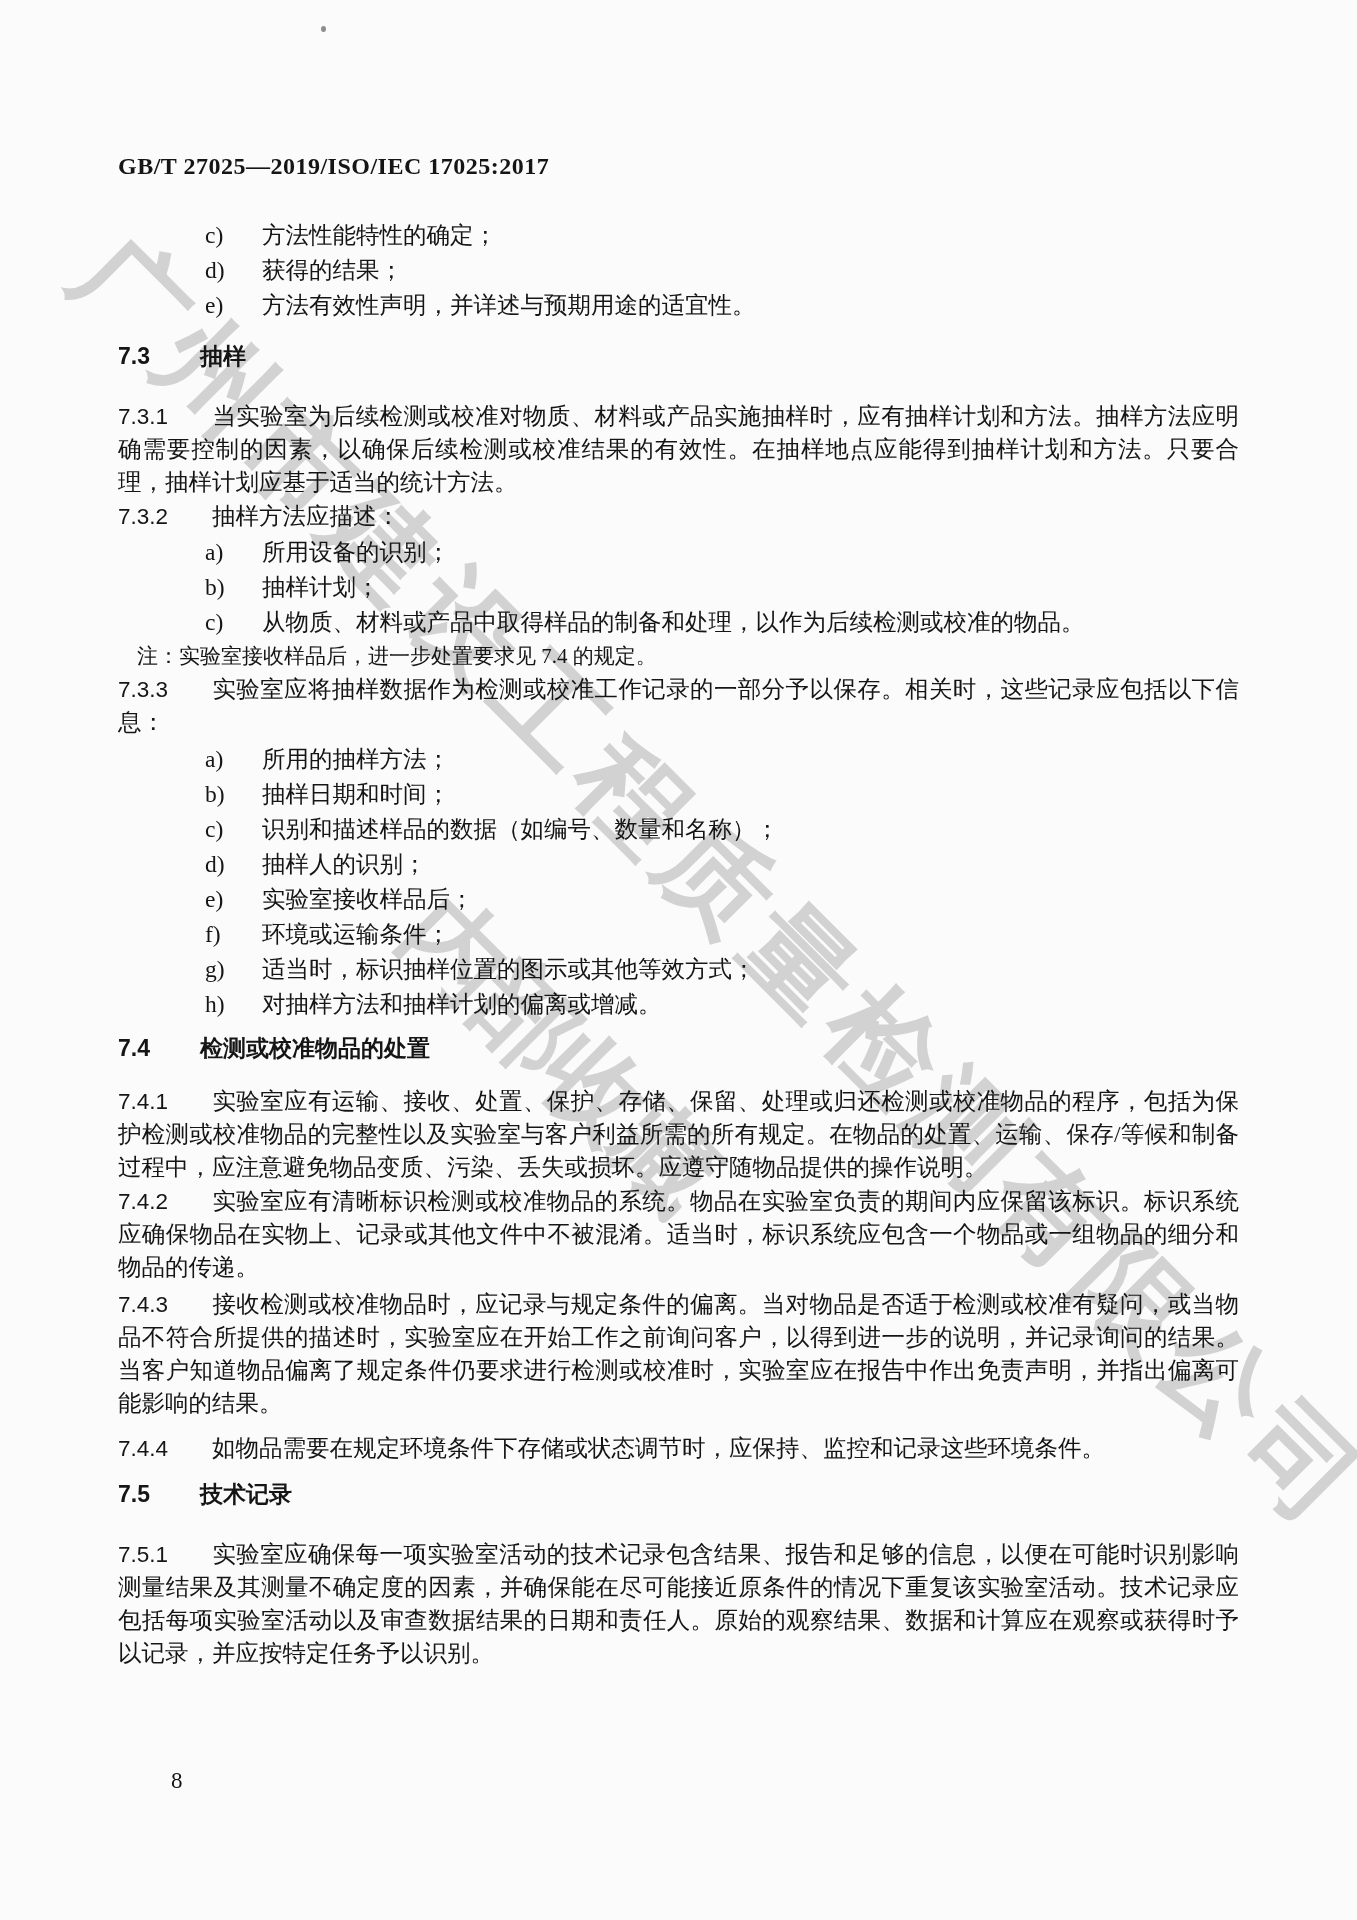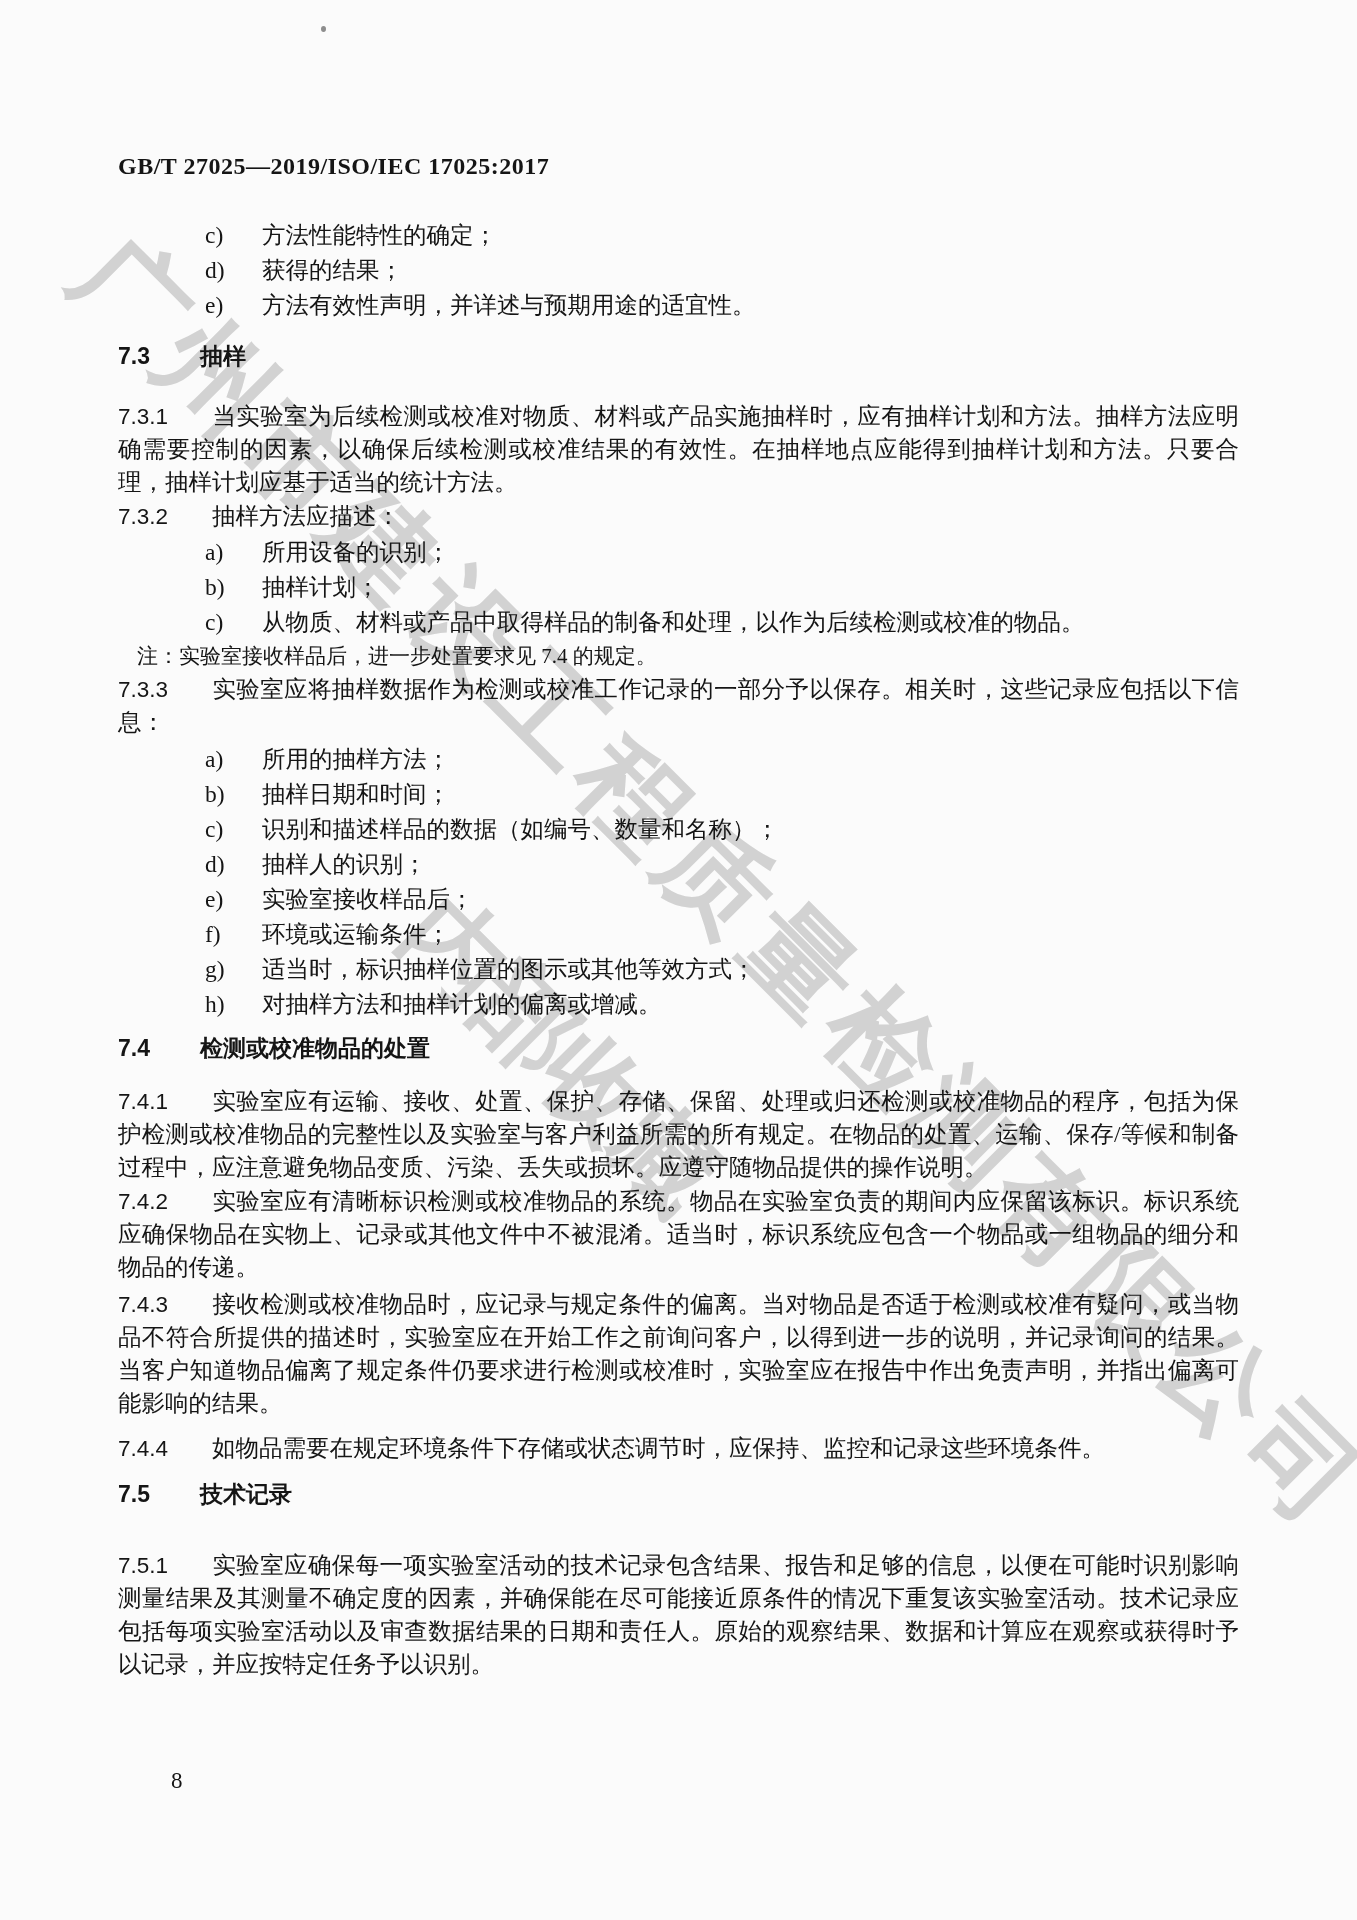--- a/index.html
+++ b/index.html
@@ -59,21 +59,21 @@
   .mt-l732{margin-top:2px;}
   .mt-note{margin-top:0;}
   .mt-733{margin-top:0;}
   .mt-l733{margin-top:3px;}
   .mt-h74{margin-top:10px;}
   .mt-741{margin-top:20px;}
   .mt-742{margin-top:1px;}
   .mt-743{margin-top:4px;}
   .mt-744{margin-top:12px;}
   .mt-h75{margin-top:13px;}
-  .mt-751{margin-top:38px;}
+  .mt-751{margin-top:27px;}
   .mt-752{margin-top:0;}
   .page-number{
     position:absolute;left:171px;top:1764px;z-index:1;
     font-size:23px;line-height:33px;
   }
 </style>
 </head>
 <body>
 
 <div class="page">

